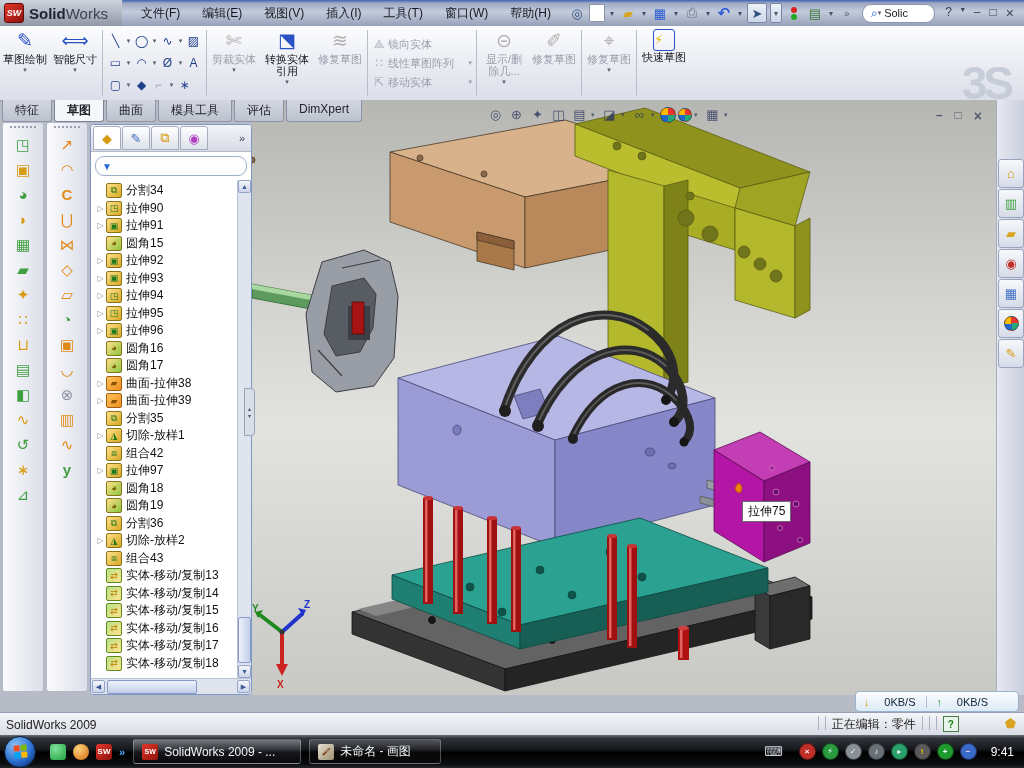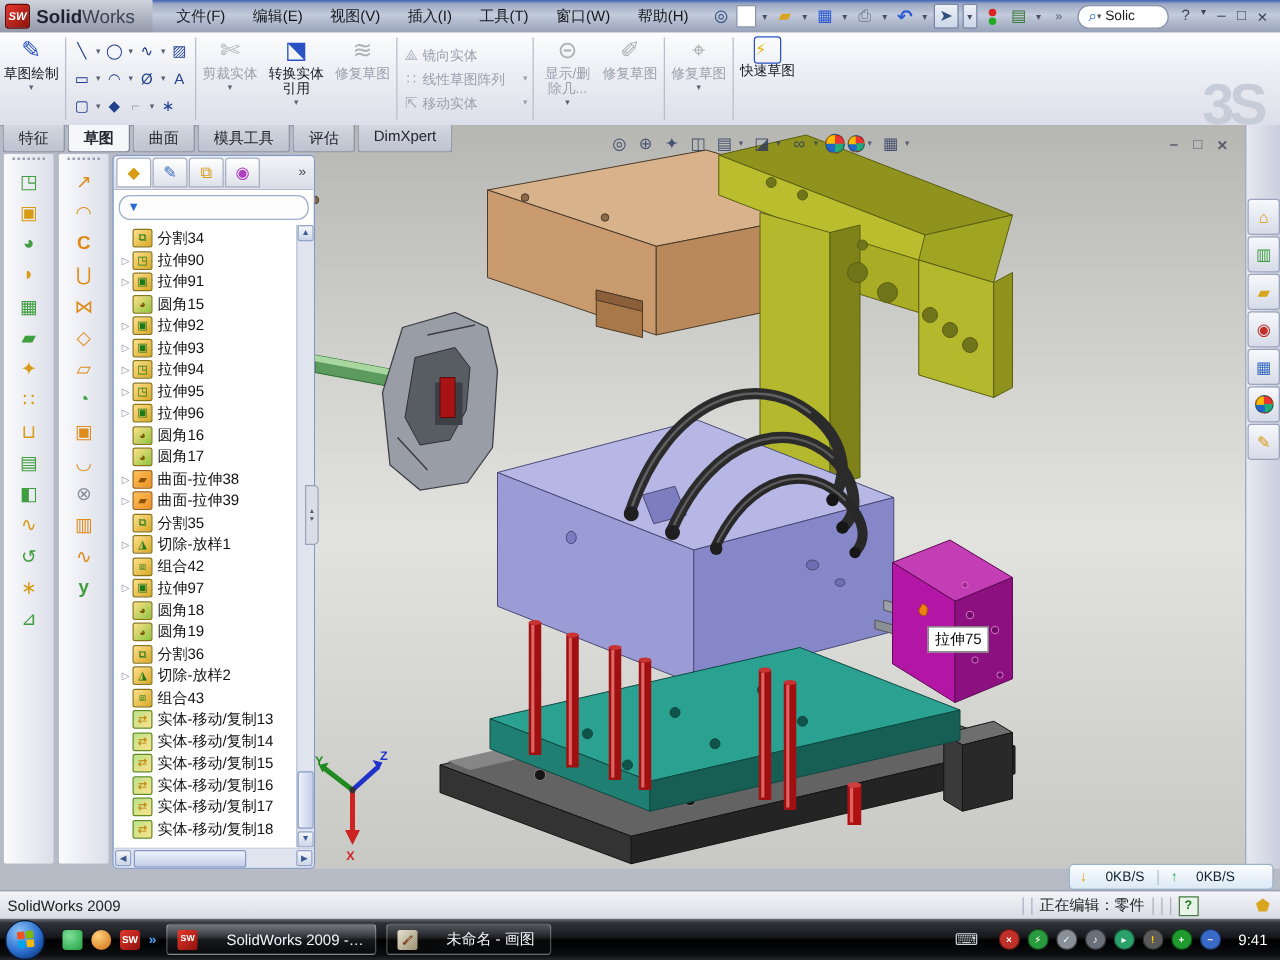--- a/index.html
+++ b/index.html
@@ -154,41 +154,41 @@
     font-size:11px;color:#123;}
   #netwidget .dn{color:#e8a000;font-weight:bold;margin:0 6px 0 8px;}
   #netwidget .up{color:#1fae3f;font-weight:bold;margin:0 6px 0 10px;}
   #netwidget .nv{width:40px;text-align:right;}
   #netwidget .ndiv{width:1px;height:12px;background:#aebfd4;margin-left:10px;}
   
   #statusbar{position:absolute;left:0;top:712px;width:1024px;height:23px;
     background:linear-gradient(#f4f5f8,#d8dbe5);border-top:1px solid #9aa0b2;
     display:flex;align-items:center;font-size:12px;color:#222;}
   #statusbar .sl{margin-left:6px;}
-  #statusbar .right{margin-left:auto;display:flex;align-items:center;gap:6px;margin-right:8px;}
+  #statusbar .right{margin-left:auto;display:flex;align-items:flex-start;gap:6px;margin-right:8px;}
   .sdiv{width:1px;height:14px;background:#aab0be;}
   #help-badge{width:14px;height:14px;border:1px solid #4a7a4a;background:#e8f4e8;color:#1a7a1a;
     font-size:10px;font-weight:bold;display:flex;align-items:center;justify-content:center;}
   #tag-ic{color:#d9a520;font-size:13px;margin-left:40px;}
   
   #taskbar{position:absolute;left:0;top:735px;width:1024px;height:33px;
     background:linear-gradient(180deg,#6a7078 0%,#30343a 10%,#14161a 45%,#000 52%,#0c0d10 88%,#23262b 100%);
     display:flex;align-items:center;}
   #orb{width:30px;height:30px;border-radius:50%;margin-left:4px;position:relative;
     background:radial-gradient(circle at 35% 28%,#8cc2f4,#2b6fd0 55%,#0a2a66 95%);
     border:1px solid #0a1c3c;display:flex;align-items:center;justify-content:center;}
   #flag{width:13px;height:13px;display:grid;grid-template-columns:6px 6px;gap:1px;transform:rotate(-6deg);}
   #flag span{height:6px;border-radius:1px;}
   #ql{display:flex;align-items:center;gap:7px;margin-left:14px;}
   .qli{width:16px;height:16px;border-radius:3px;display:flex;align-items:center;justify-content:center;
     font-size:8px;color:#fff;font-weight:bold;}
   #ql .chev{color:#49a8ff;font-size:11px;font-weight:bold;}
   .taskbtn{height:25px;margin-left:8px;display:flex;align-items:center;border-radius:3px;
     border:1px solid rgba(255,255,255,.28);padding:0 8px;width:168px;box-sizing:border-box;
-    background:linear-gradient(rgba(255,255,255,.18),rgba(255,255,255,.04) 48%,rgba(0,0,0,.25));gap:17px;}
+    background:linear-gradient(rgba(255,255,255,.18),rgba(255,255,255,.04) 48%,rgba(0,0,0,.25));}
   .taskbtn.active{background:linear-gradient(rgba(255,255,255,.34),rgba(140,150,165,.18) 48%,rgba(0,0,0,.2));}
   .taskbtn .tbic{width:16px;height:16px;border-radius:2px;margin-right:6px;flex:none;
     display:flex;align-items:center;justify-content:center;font-size:7px;color:#fff;font-weight:bold;}
   .taskbtn .tbl{font-size:12px;color:#f2f4f8;white-space:nowrap;overflow:hidden;text-overflow:ellipsis;}
   #tray{margin-left:auto;display:flex;align-items:center;gap:6px;margin-right:10px;}
   #kb{color:#cfd4dc;font-size:13px;margin-right:10px;}
   .tri{width:15px;height:15px;border-radius:50%;display:flex;align-items:center;justify-content:center;
     font-size:8px;color:#fff;font-weight:bold;border:1px solid rgba(0,0,0,.5);}
   #clock{font-size:12px;color:#fff;margin-left:8px;}
 </style>
@@ -247,20 +247,25 @@
       <span class="wc gi" data-g="–"></span>
       <span class="wc gi" data-g="□"></span>
       <span class="wc gi" data-g="×" style="font-size:14px;"></span>
     </div>
   </div>
 
   <div id="ribbon">
     <div class="bigbtn">
       <span class="bicon gi" data-g="✎" style="color:#2a52c4;"></span>
       <span class="blabel">草图绘制</span>
+      <span class="bcaret gi" data-g="▾"></span>
+    </div>
+    <div class="bigbtn">
+      <span class="bicon gi" data-g="⟺" style="color:#2a52c4;"></span>
+      <span class="blabel">智能尺寸</span>
       <span class="bcaret gi" data-g="▾"></span>
     </div>
     <div class="sep"></div>
     <div id="skgrid">
       <div class="skrow">
         <span class="skc gi" data-g="╲"></span>
           <span class="skc car gi" data-g="▾"></span>
         <span class="skc gi" data-g="◯"></span>
           <span class="skc car gi" data-g="▾"></span>
         <span class="skc gi" data-g="∿"></span>

